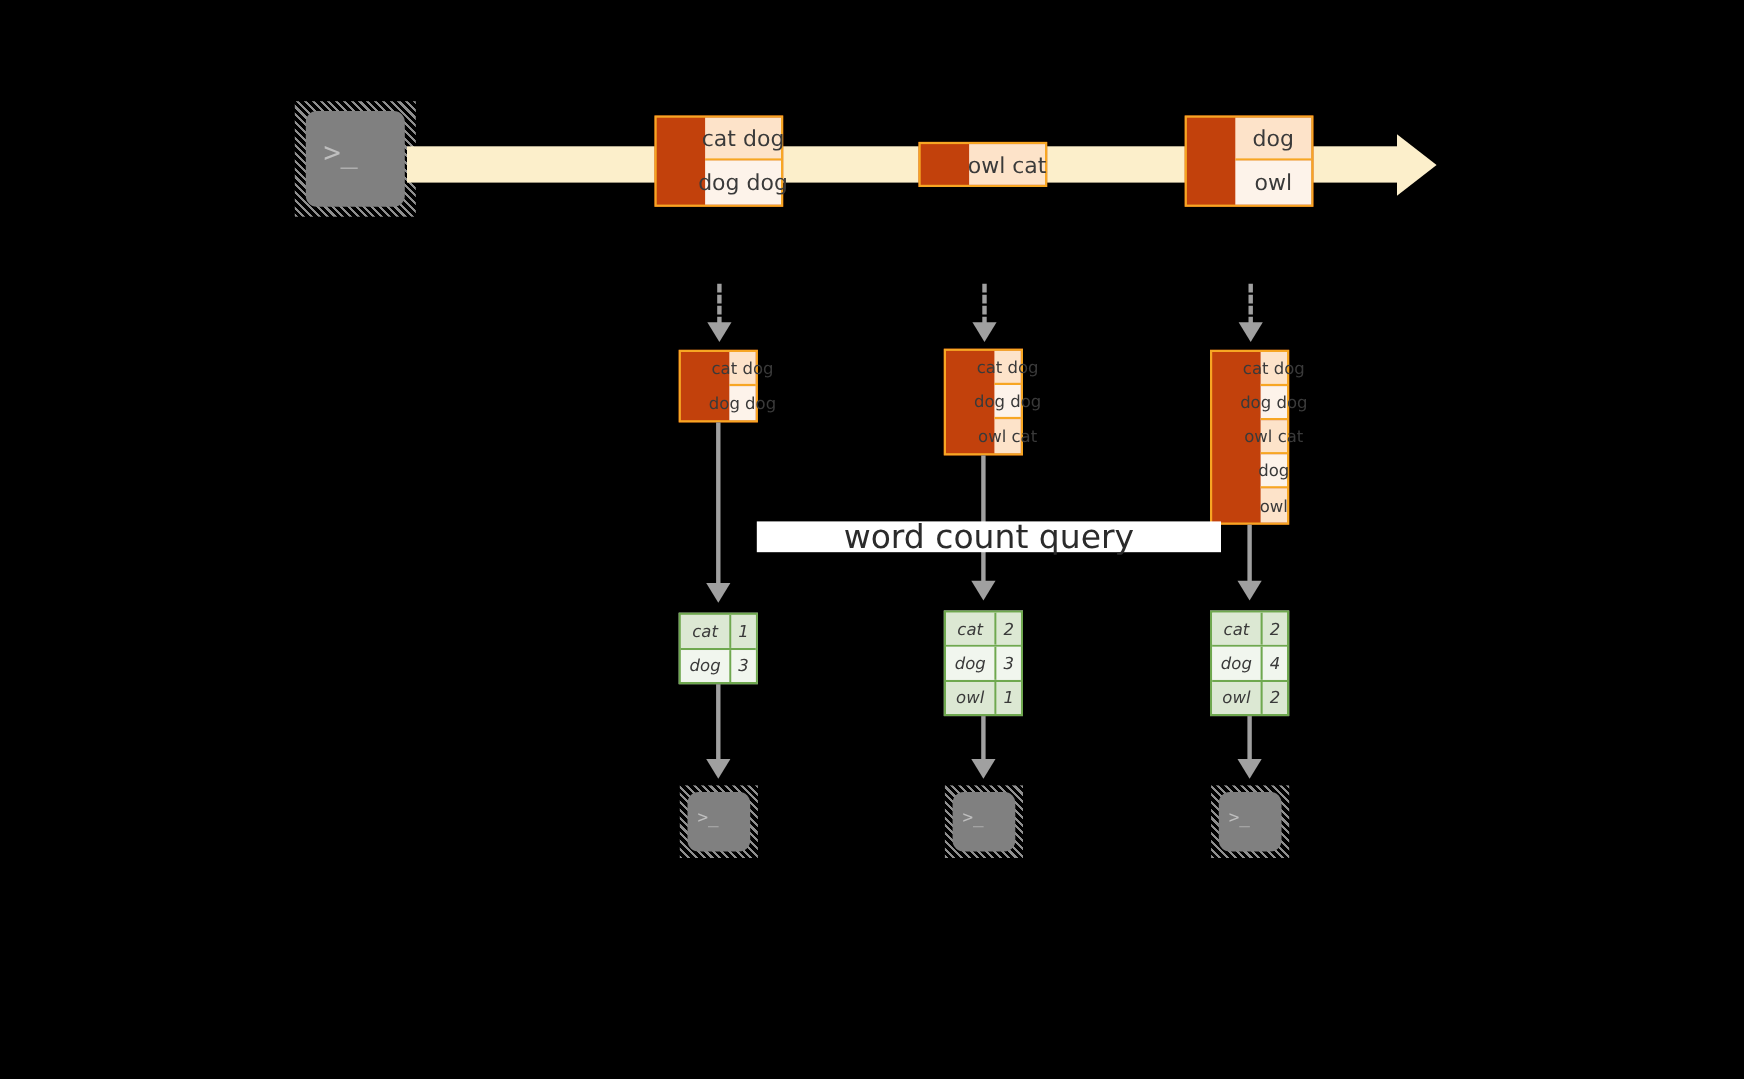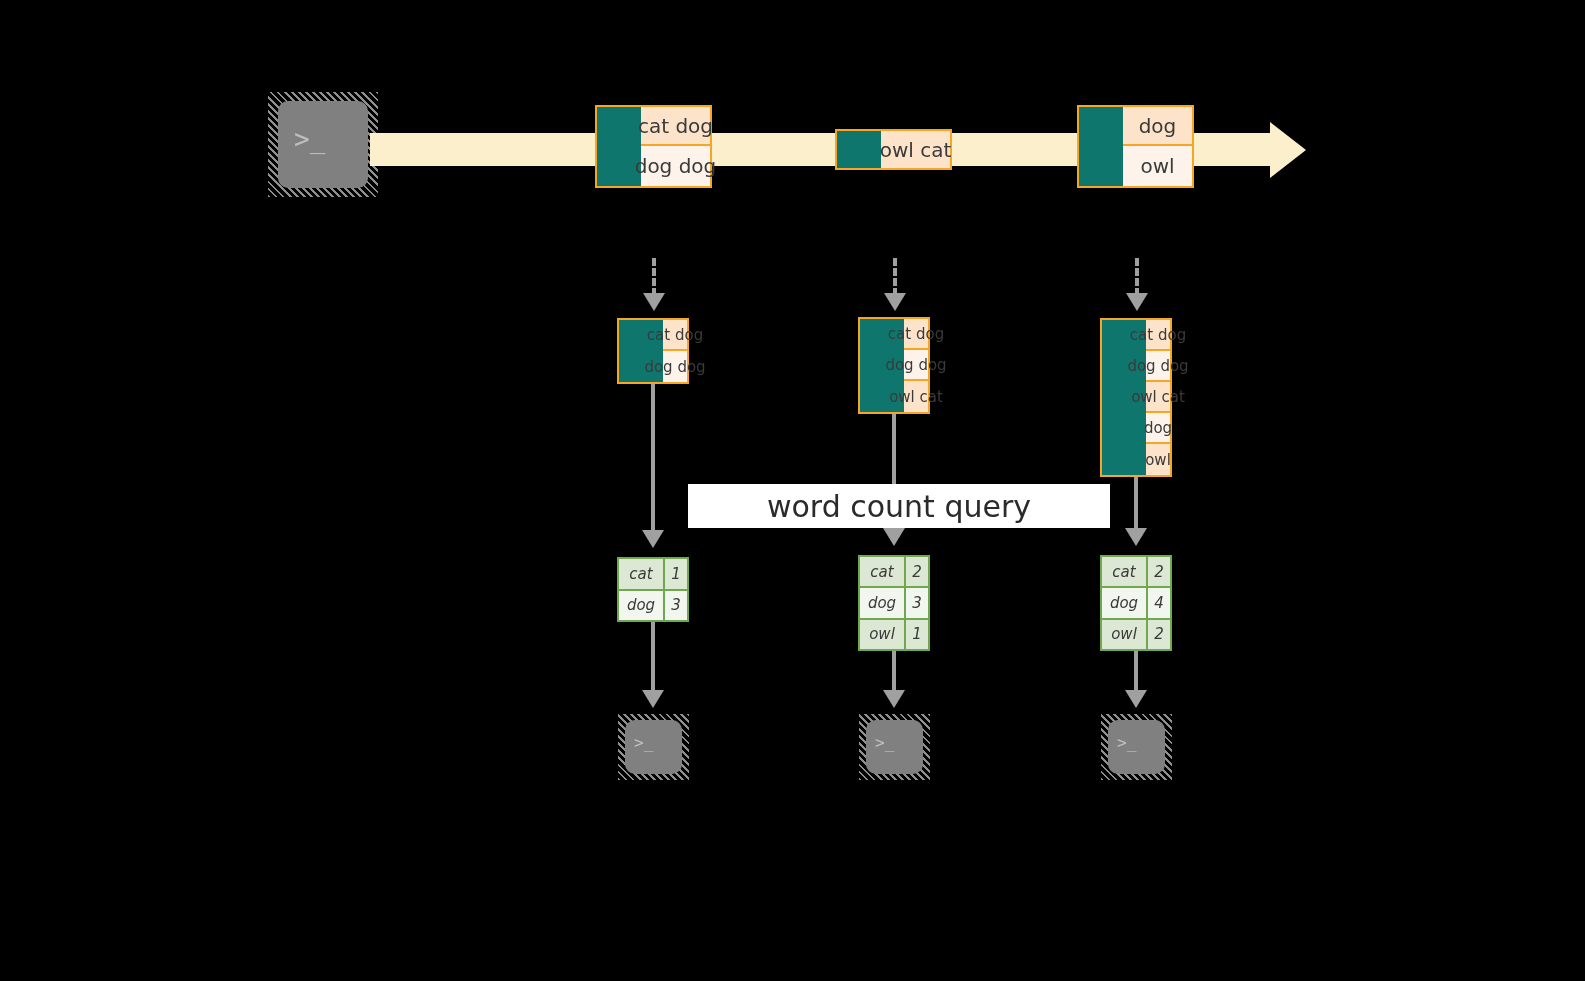--- a/index.html
+++ b/index.html
@@ -55,21 +55,21 @@
     border-top: 28px solid transparent;
     border-bottom: 28px solid transparent;
     border-left: 36px solid #fcefcb;
   }
 
   
   .obox {
     position: absolute;
     box-sizing: border-box;
     border: 2px solid #f7a623;
-    background: #0f766e;
+    background: #c2410c;
     padding-left: 44px;
   }
   .orow {
     box-sizing: border-box;
     display: flex;
     align-items: center;
     justify-content: center;
     color: #3a3a3a;
     white-space: nowrap;
     border-bottom: 2px solid #f7a623;
@@ -292,17 +292,17 @@
   </div>
 
   <div class="conn-line" style="left:1134px; top:651px; width:4px; height:43px;"></div>
   <div class="conn-head" style="left:1125px; top:690px;"></div>
 
   <div class="term" style="left:1101px; top:714px; width:71px; height:66px;">
     <div class="term-inner" style="left:7px; top:6px; right:7px; bottom:6px;"></div>
     <div class="term-glyph" style="left:16px; top:21px; font-size:16px;">&gt;_</div>
   </div>
 
-  <div class="query-band" style="left:688px; top:484px; width:422px; height:44px;">
+  <div class="query-band" style="left:688px; top:474px; width:422px; height:28px;">
     <span style="font-size:30px;">word count query</span>
   </div>
 
 </div>
 
 </body></html>

